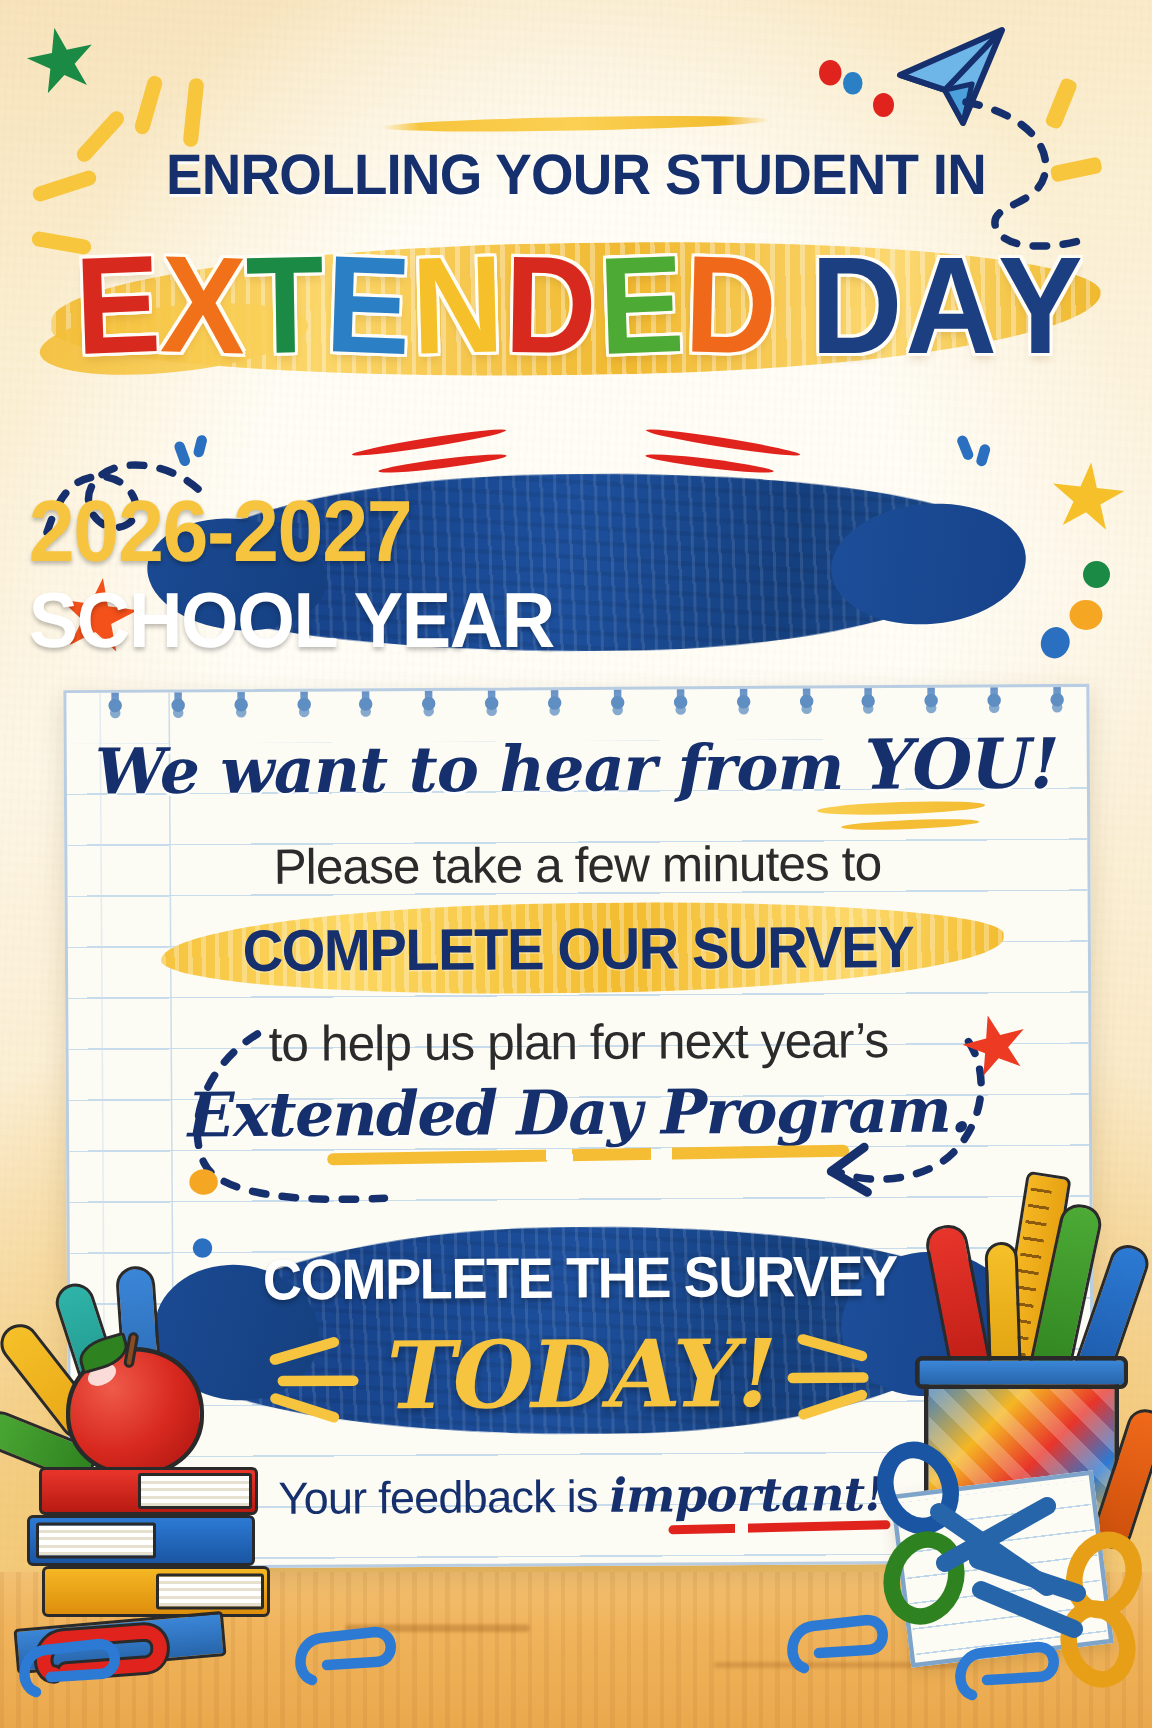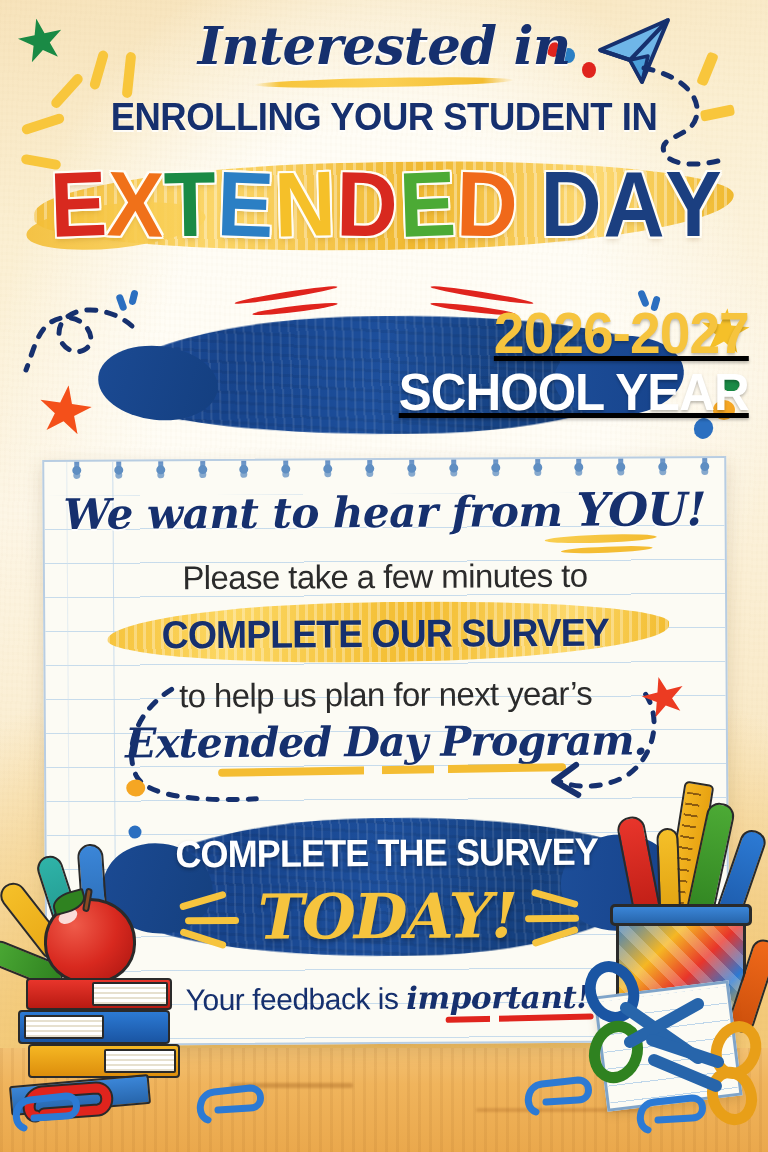--- a/index.html
+++ b/index.html
@@ -127,21 +127,21 @@
   
   #year-brush{
     position:absolute; top:308px; left:98px; width:580px; height:134px; z-index:4;
   }
   #year-brush .a{ position:absolute; left:14px; top:8px; width:556px; height:118px; transform:rotate(-.6deg); }
   #year-brush .b{ position:absolute; left:0px; top:38px; width:120px; height:74px; transform:rotate(6deg);
     background:linear-gradient(100deg,#1b4a93,#143f80); border-radius:50%; }
   #year-brush .c{ position:absolute; right:-6px; top:28px; width:130px; height:80px; transform:rotate(-5deg);
     background:linear-gradient(100deg,#1d4e99,#16428a); border-radius:50%; }
   #year-text{
-    position:absolute; top:302px; left:0; right:0; text-align:right; z-index:8;text-decoration:underline;
+    position:absolute; top:324px; left:0; right:0; text-align:left; z-index:8;
   }
   #year-num{
     font-family:"Liberation Sans", sans-serif; font-weight:bold;
     font-size:58px; color:#f6c43e; letter-spacing:-1px; transform:scaleX(.95);
     display:block; line-height:62px;
     text-shadow:0 2px 3px rgba(0,0,0,.25);
   }
   #school-year{
     font-family:"Liberation Sans", sans-serif; font-weight:bold;
     font-size:52px; color:#ffffff; letter-spacing:-1px; transform:scaleX(.95);
@@ -313,21 +313,20 @@
     <path d="M34 44 L46 66 L52 40 Z" fill="#4b9fdb" stroke="#16306e" stroke-width="3.5" stroke-linejoin="round"></path>
   </svg>
 
   <svg class="deco" style="left:640px;top:62px;width:110px;height:112px;" viewBox="0 0 110 112">
     <path d="M4 6 C44 14 62 36 56 56 C50 76 18 74 24 90 C30 106 66 104 88 96" fill="none" stroke="#16306e" stroke-width="5" stroke-linecap="round" stroke-dasharray="9 11"></path>
   </svg>
 
   <div class="dash" style="left:702px;top:52px;width:11px;height:34px;background:#f8c63c;transform:rotate(22deg);"></div>
   <div class="dash" style="left:712px;top:96px;width:11px;height:34px;background:#f8c63c;transform:rotate(78deg);"></div>
 
-  <div id="interested">Interested in</div>
   <div id="interested-underline"></div>
   <div id="enrolling">ENROLLING YOUR STUDENT IN</div>
 
   <div id="ed-band">
     <div class="yb1"></div>
     <div class="yb2"></div>
   </div>
   <div id="extended-day"><span style="color: rgb(216, 41, 31); transform: scaleX(0.92) rotate(-2deg);">E</span><span style="color: rgb(240, 113, 25); transform: scaleX(0.92) rotate(1.5deg);">X</span><span style="color: rgb(26, 138, 69); transform: scaleX(0.92) rotate(-1deg);">T</span><span style="color: rgb(43, 127, 196); transform: scaleX(0.92) rotate(2deg);">E</span><span style="color: rgb(245, 192, 41); transform: scaleX(0.92) rotate(-1.5deg);">N</span><span style="color: rgb(216, 41, 31); transform: scaleX(0.92) rotate(1deg);">D</span><span style="color: rgb(76, 170, 53); transform: scaleX(0.92) rotate(-2deg);">E</span><span style="color: rgb(240, 105, 26); transform: scaleX(0.92) rotate(1.5deg);">D</span><span style="color: rgb(0, 0, 0); text-shadow: none; transform: scaleX(0.92) rotate(0deg);">&nbsp;</span><span style="color: rgb(27, 63, 128); transform: scaleX(0.92) rotate(0deg);">D</span><span style="color: rgb(27, 63, 128); transform: scaleX(0.92) rotate(0deg);">A</span><span style="color: rgb(27, 63, 128); transform: scaleX(0.92) rotate(0deg);">Y</span></div>
 
   <div class="red-swoosh" style="left:234px;top:286px;width:130px;height:26px;">

